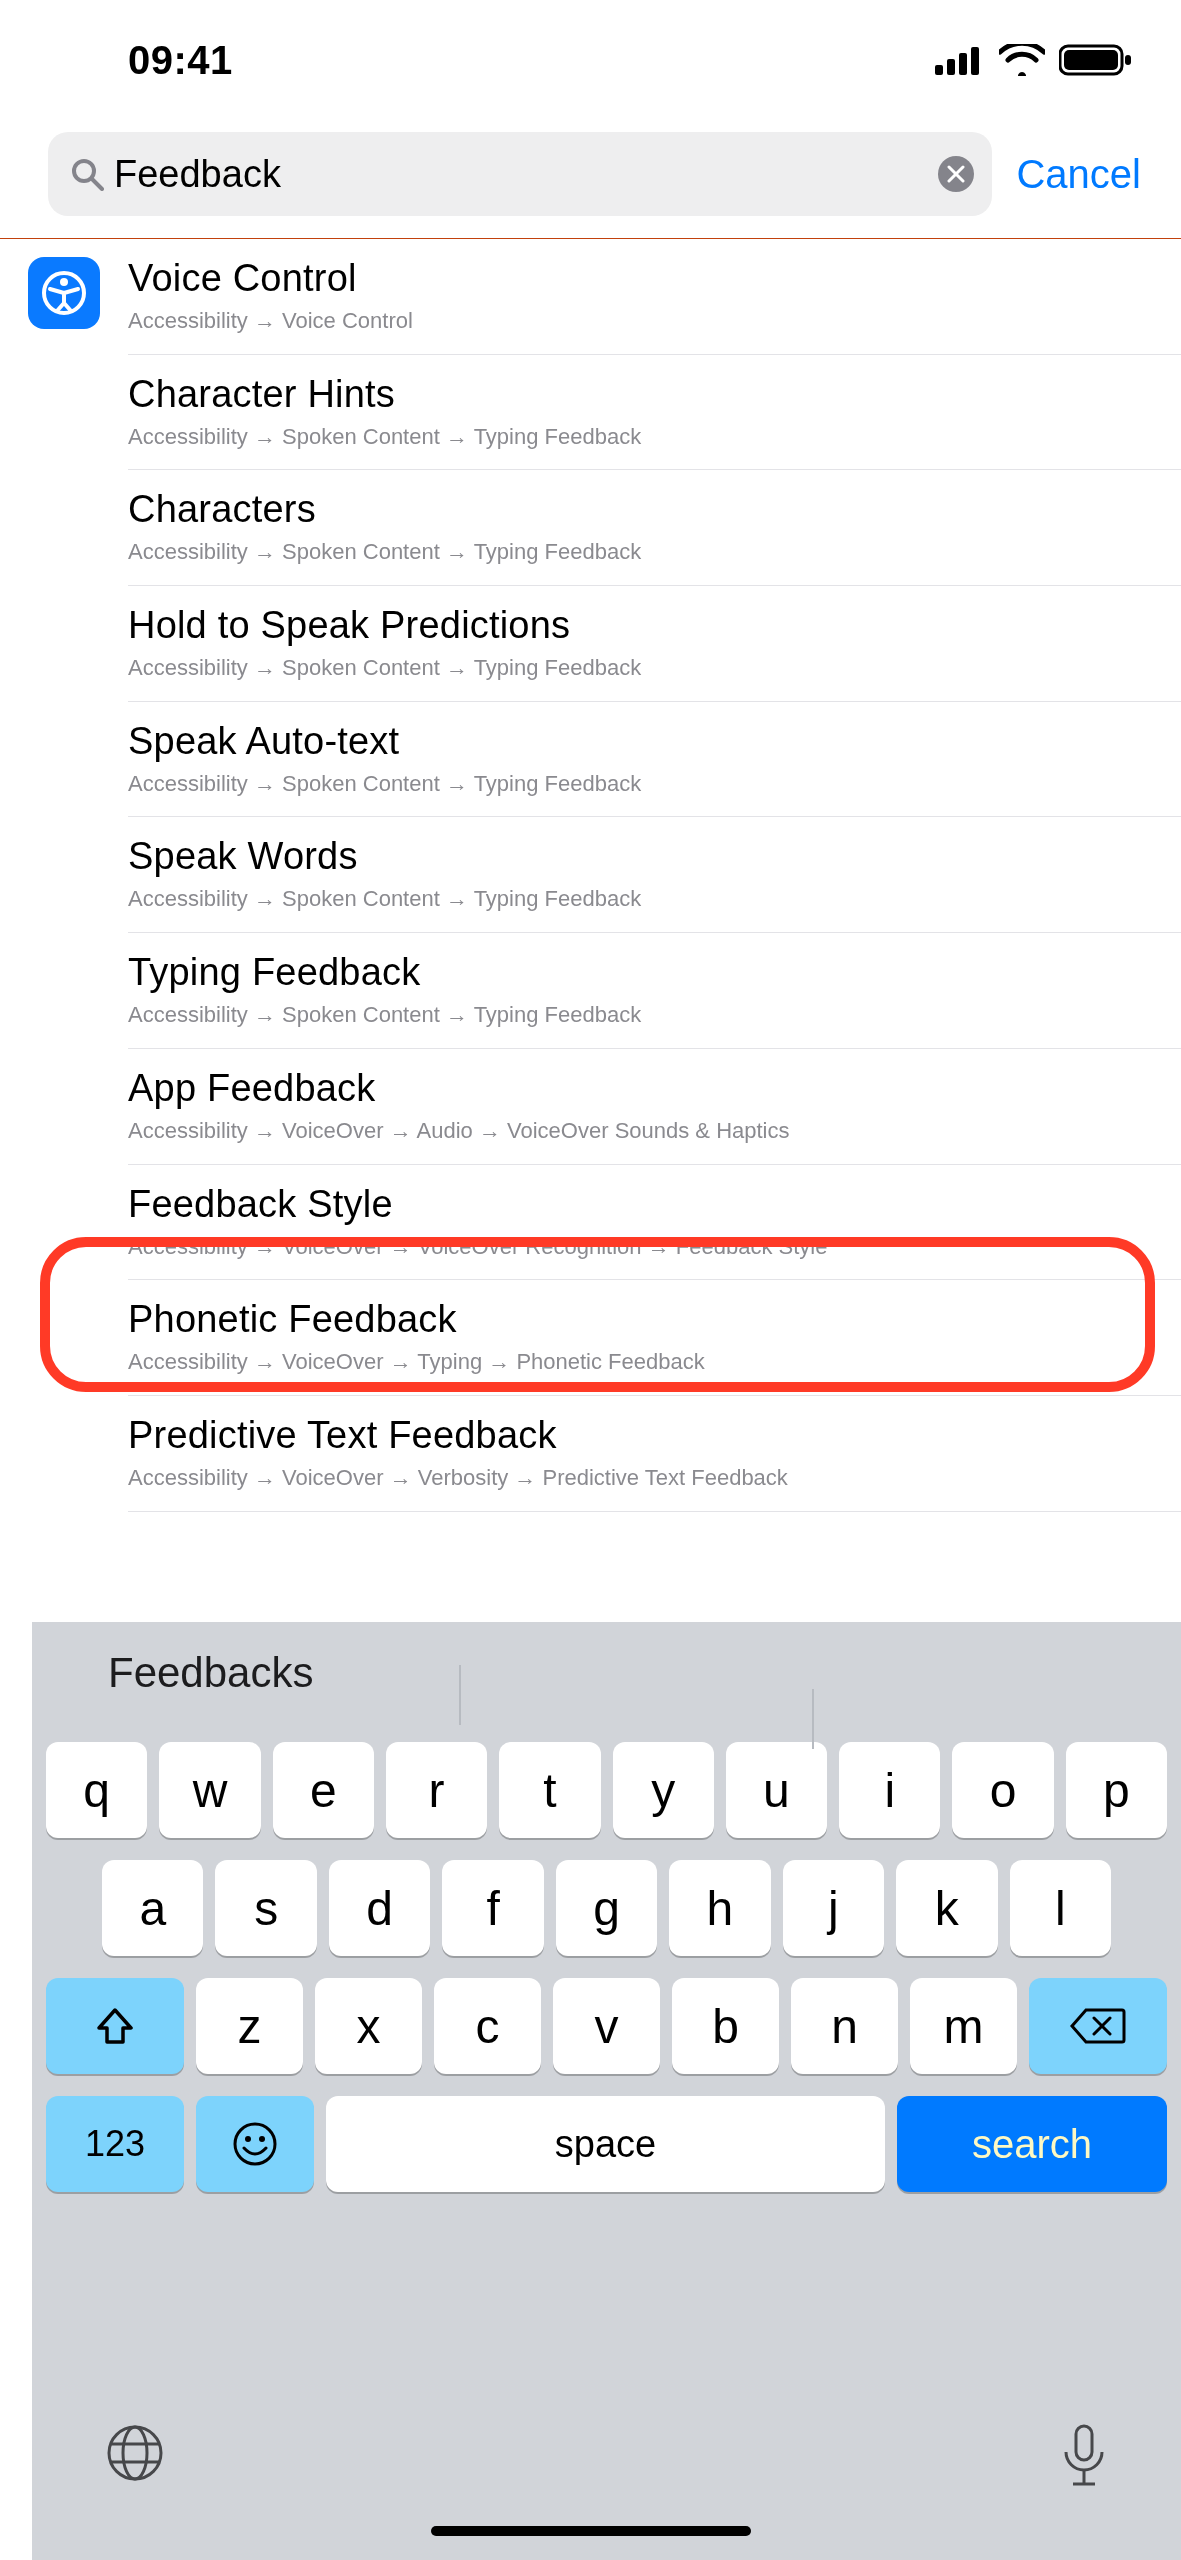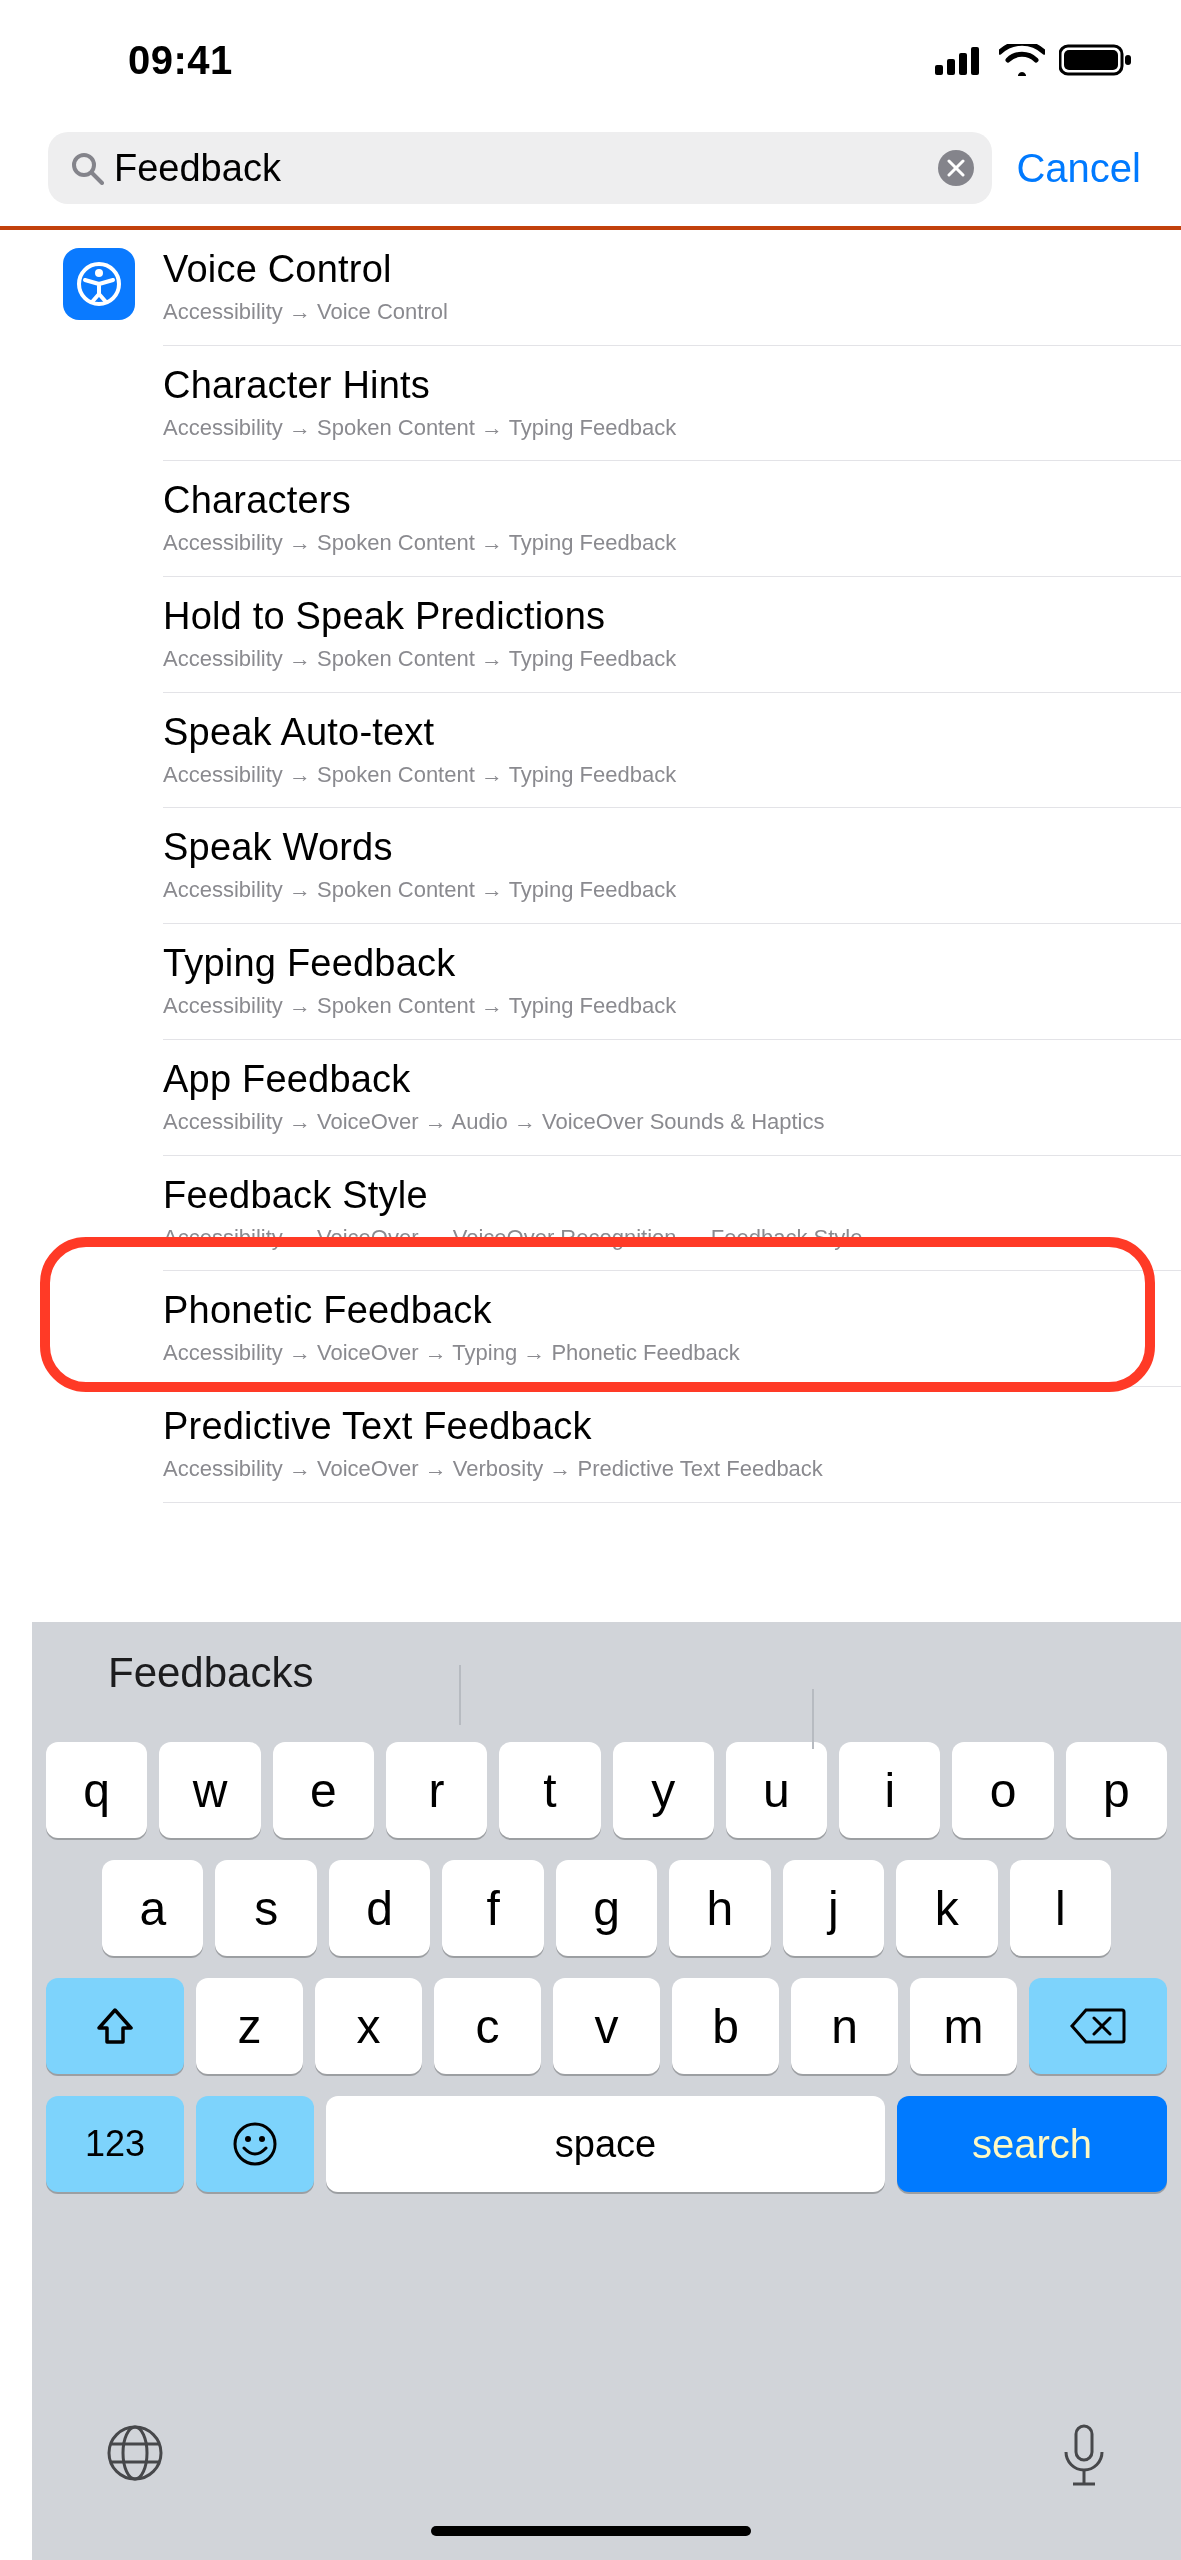--- a/index.html
+++ b/index.html
@@ -6,27 +6,27 @@
   html, body { width: 1181px; height: 2560px; overflow: hidden; font-family: -apple-system, "Helvetica Neue", Helvetica, Arial, sans-serif; background: #fff; color: #000; }
   .screen { width: 1181px; height: 2560px; display: flex; flex-direction: column; position: relative; }
 
   
   .status-bar { height: 120px; display:flex; align-items:center; justify-content:space-between; padding: 0 48px 0 60px; }
   .status-time { font-size: 40px; font-weight: 700; letter-spacing: 0.5px; margin-left:68px;}
   .status-icons { display:flex; align-items:center; gap:14px; }
 
   
   .search-header { display:flex; align-items:center; gap:24px; padding: 12px 40px 22px 48px;}
-  .search-field { flex:1; height:72px; border-radius:20px; background:#eeeeef; display:flex; align-items:center; padding:0 18px 0 22px; gap:10px;}
+  .search-field { flex:1; height:84px; border-radius:20px; background:#eeeeef; display:flex; align-items:center; padding:0 18px 0 22px; gap:10px;}
   .search-input { flex:1; border:none; outline:none; background:transparent; font-size:38px; color:#000; }
   .search-input::placeholder{color:#808087;}
   .cancel-link { color:#007aff; font-size:40px; white-space:nowrap; }
 
   
-  .results { flex:1; overflow:hidden; border-top:4px solid #c2410c;padding-left:35px; }
+  .results { flex:1; overflow:hidden; border-top:1px solid #c2410c; }
   .section-wrap { display:flex; }
   .section-icon-col { width: 128px; display:flex; justify-content:center; padding-top:18px; }
   .a11y-icon { width:72px; height:72px; border-radius:16px; background:#0a7aff; display:flex; align-items:center; justify-content:center; }
 
   .section-rows { flex:1; border-bottom:1px solid #e3e3e7; }
   .row { padding: 18px 42px 18px 0; border-bottom:1px solid #e3e3e7; }
   .row:last-child{border-bottom:none;}
   .row-title { font-size:38px; font-weight:400; letter-spacing:0.2px; color:#000; margin-bottom:6px; }
   .row-path { font-size:22px; color:#8a8a8f; line-height:1.35; }
 

